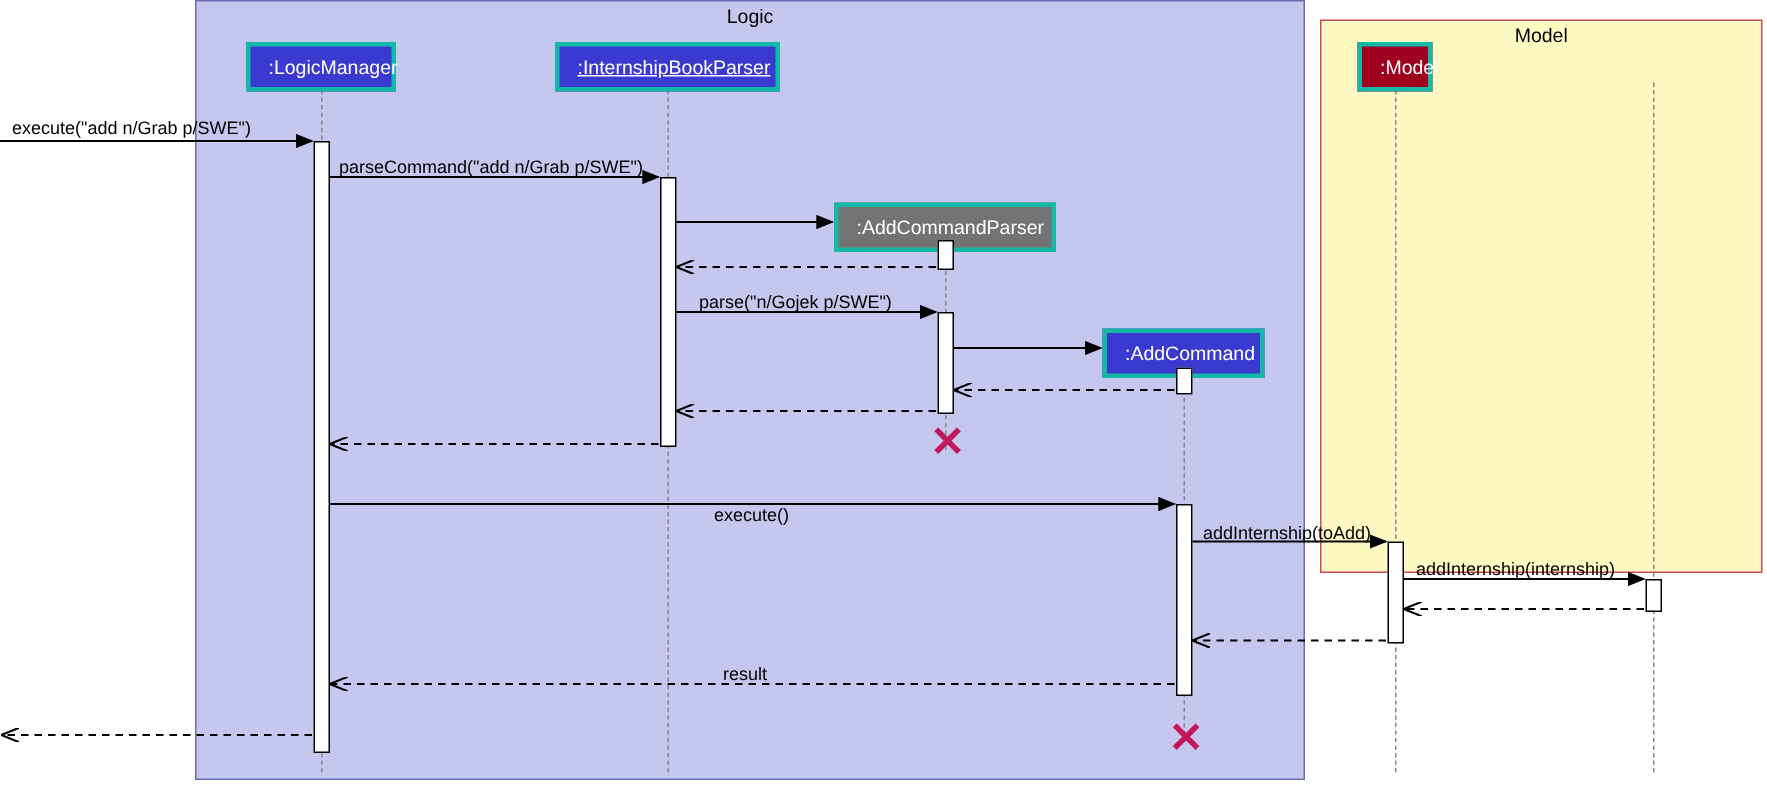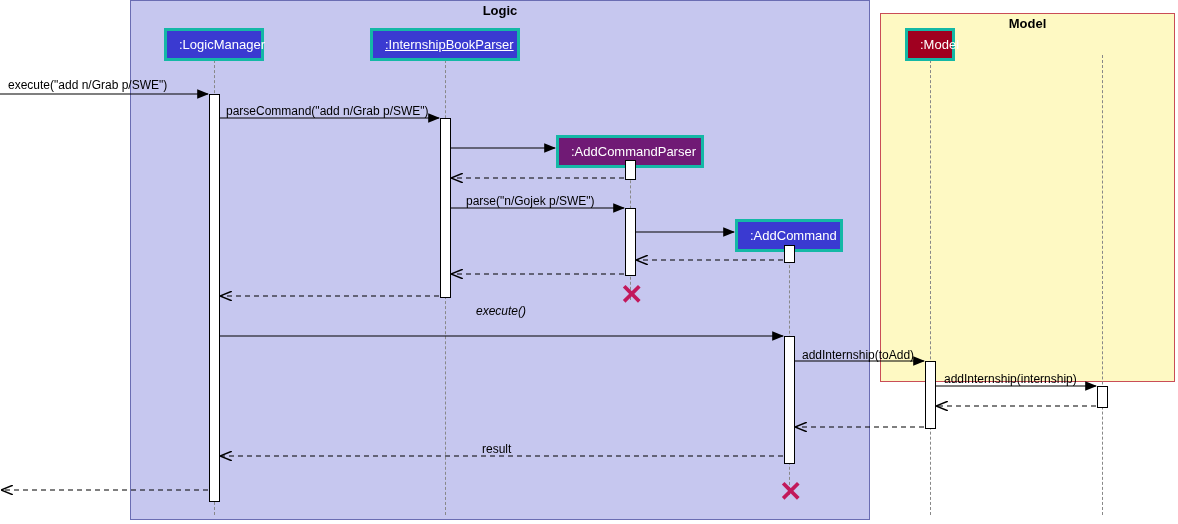--- a/index.html
+++ b/index.html
@@ -1,19 +1,19 @@
 <!DOCTYPE html>
 <html><head>
 <meta charset="utf-8">
 <style>
   * { box-sizing: border-box; }
   body { margin: 0; font-family: Arial, sans-serif; font-size: 12px; }
   .canvas { position: relative; width: 1178px; height: 524px; background: #fff; }
   .frame { position: absolute; border: 1px solid; }
-  .frame-label { position: absolute; top: 0; left: 50%; transform: translateX(-50%); font-weight: bold; font-size: 13px; padding: 2px 0; }
+  .frame-label { position: absolute; top: 0; left: 50%; transform: translateX(-50%); font-weight: normal; font-size: 13px; padding: 2px 0; }
   .participant { position: absolute; padding: 6px 12px; color: #fff; font-size: 13px; text-align: center; border: 3px solid #14b8a6; }
   .lifeline { position: absolute; width: 0; border-left: 1.5px dashed #888; }
   .activation { position: absolute; width: 11px; background: #fff; border: 1px solid #000; }
   .msg { position: absolute; font-size: 12px; white-space: nowrap; }
   .cross { position: absolute; color: #c2185b; font-size: 28px; font-weight: bold; }
   svg.arrows { position: absolute; top:0; left:0; width:1178px; height:524px; pointer-events:none; }
 </style>
 </head>
 <body>
 
@@ -29,37 +29,37 @@
 
   <div class="lifeline" style="left:214px; top:55px; height:460px;"></div>
   <div class="lifeline" style="left:445px; top:55px; height:460px;"></div>
   <div class="lifeline" style="left:630px; top:160px; height:140px;"></div>
   <div class="lifeline" style="left:789px; top:245px; height:250px;"></div>
   <div class="lifeline" style="left:930px; top:55px; height:460px;"></div>
   <div class="lifeline" style="left:1102px; top:55px; height:460px;"></div>
 
   <div class="participant" style="left:164px; top:28px; width:100px; background:#3a3ad1;">:LogicManager</div>
   <div class="participant" style="left:370px; top:28px; width:150px; background:#3a3ad1;text-decoration:underline;">:InternshipBookParser</div>
-  <div class="participant" style="left:556px; top:135px; width:148px; background:#701a75;">:AddCommandParser</div>
+  <div class="participant" style="left:556px; top:135px; width:148px; background:#737373;">:AddCommandParser</div>
   <div class="participant" style="left:735px; top:219px; width:108px; background:#3a3ad1;">:AddCommand</div>
   <div class="participant" style="left:905px; top:28px; width:50px; background:#a00020;">:Model</div>
 
   <div class="activation" style="left:209px; top:94px; height:408px;"></div>
   <div class="activation" style="left:440px; top:118px; height:180px;"></div>
   <div class="activation" style="left:625px; top:160px; height:20px;"></div>
   <div class="activation" style="left:625px; top:208px; height:68px;"></div>
   <div class="activation" style="left:784px; top:245px; height:18px;"></div>
   <div class="activation" style="left:784px; top:336px; height:128px;"></div>
   <div class="activation" style="left:925px; top:361px; height:68px;"></div>
   <div class="activation" style="left:1097px; top:386px; height:22px;"></div>
 
   <div class="msg" style="left:8px; top:78px;">execute("add n/Grab p/SWE")</div>
   <div class="msg" style="left:226px; top:104px;">parseCommand("add n/Grab p/SWE")</div>
   <div class="msg" style="left:466px; top:194px;">parse("n/Gojek p/SWE")</div>
-  <div class="msg" style="left:476px; top:304px;font-style:italic;">execute()</div>
+  <div class="msg" style="left:476px; top:336px;">execute()</div>
   <div class="msg" style="left:802px; top:348px;">addInternship(toAdd)</div>
   <div class="msg" style="left:944px; top:372px;">addInternship(internship)</div>
   <div class="msg" style="left:482px; top:442px;">result</div>
 
   <div class="cross" style="left:620px; top:278px;">✕</div>
   <div class="cross" style="left:779px; top:475px;">✕</div>
 
   <svg class="arrows">
     <defs>
       <marker id="solidArrow" markerWidth="10" markerHeight="8" refX="9" refY="4" orient="auto">

